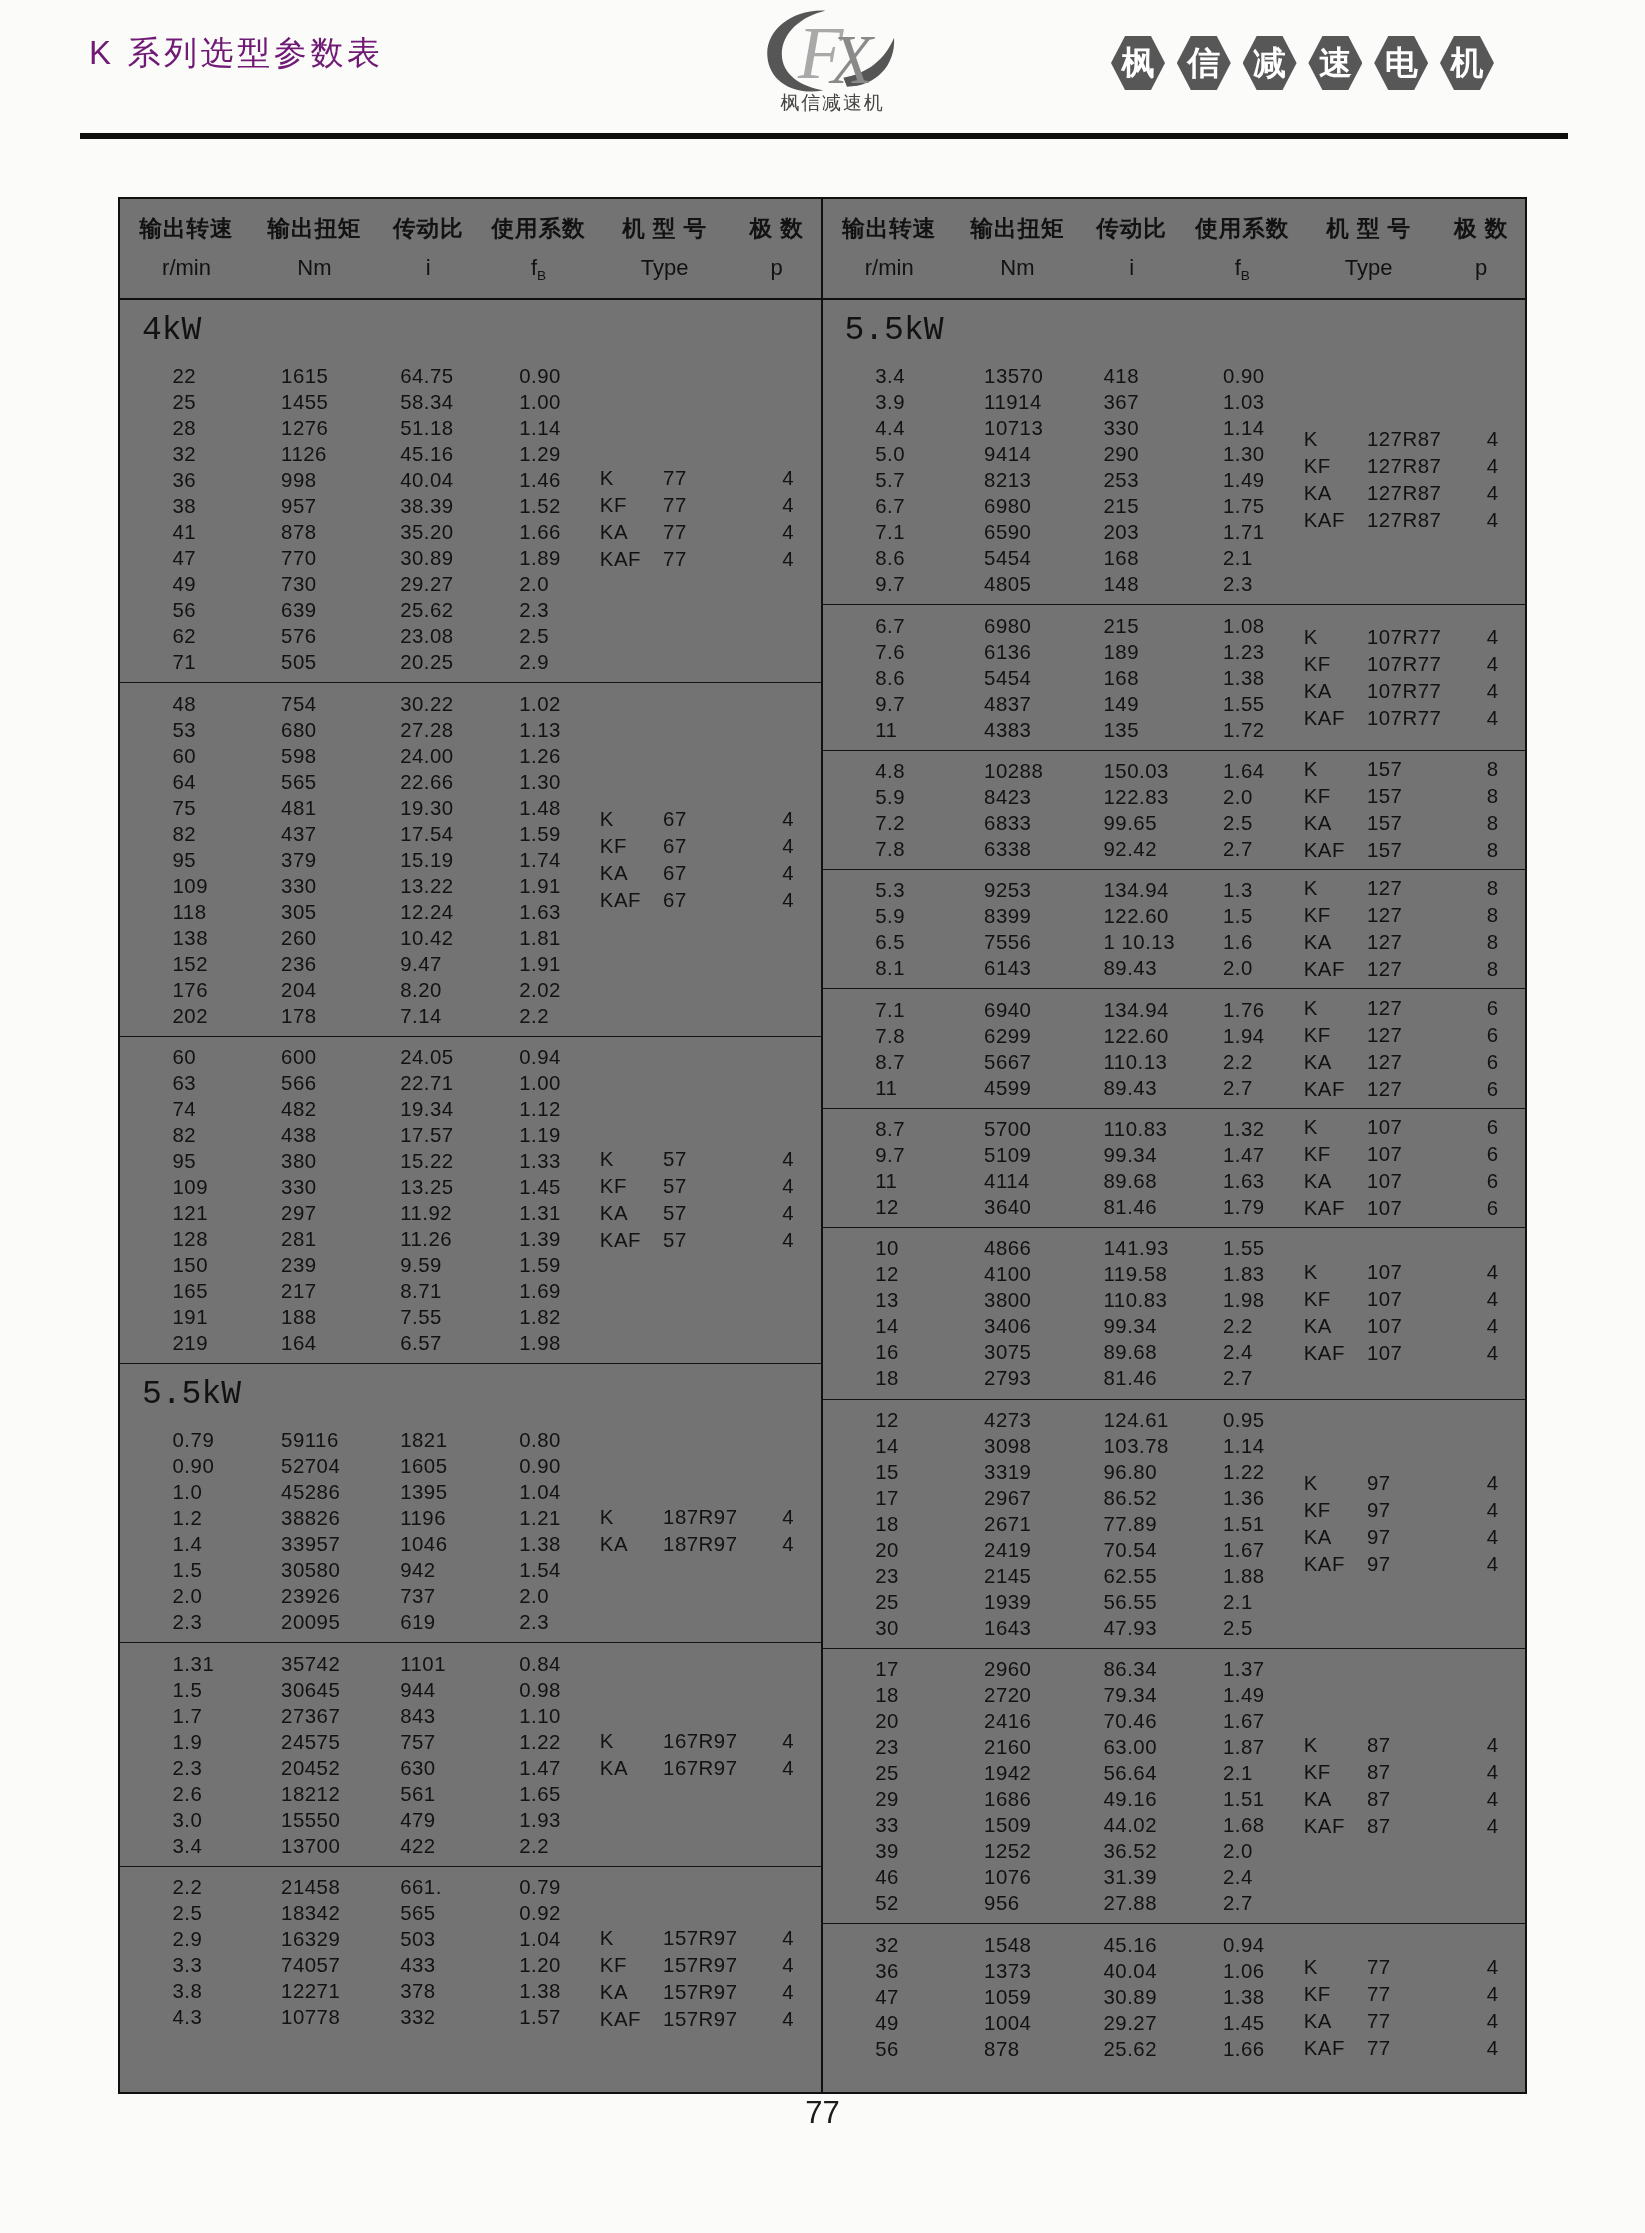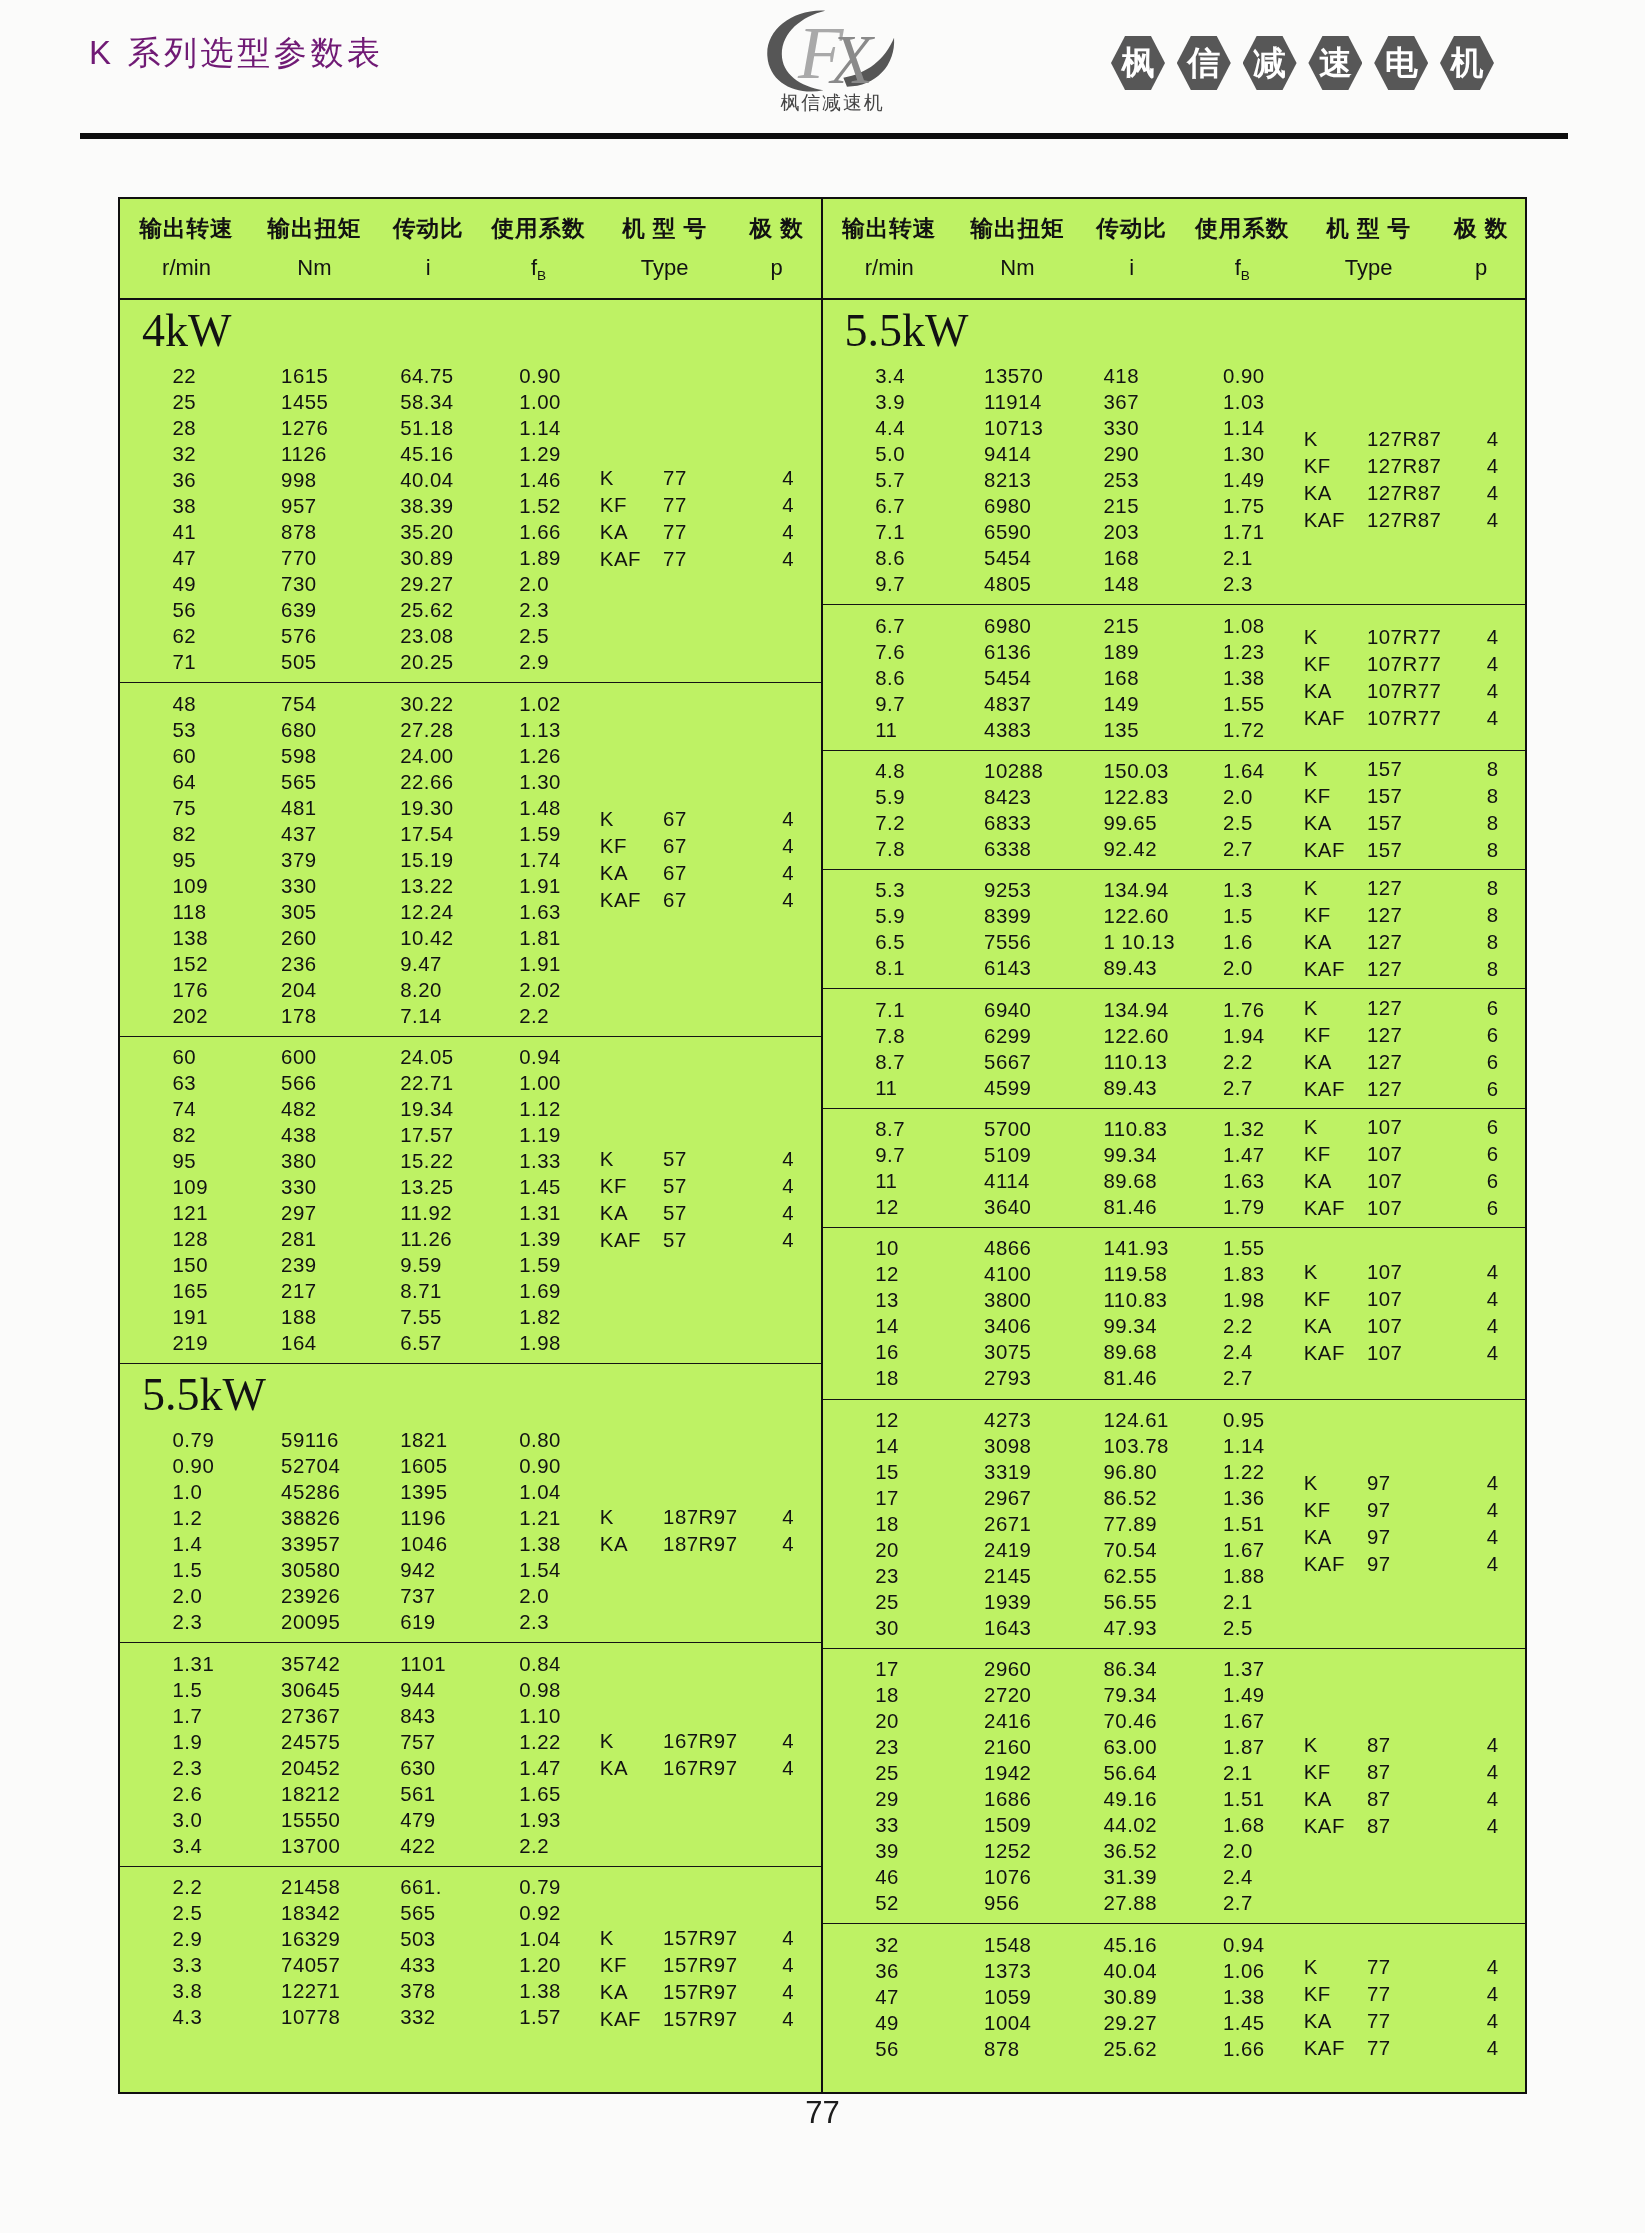--- a/index.html
+++ b/index.html
@@ -22,39 +22,39 @@
     width:54px;height:60px;background:#575757;color:#fff;
     clip-path:polygon(0% 50%,26% 5%,74% 5%,100% 50%,74% 95%,26% 95%);
     display:flex;align-items:center;justify-content:center;
     font-size:33px;font-weight:bold;
   }
   .header-rule{position:absolute;left:80px;top:133px;width:1488px;height:6.3px;background:#0d0d0d;}
 
   
   .param-table{
     position:absolute;left:118px;top:197px;width:1409px;height:1897px;
-    border:2.7px solid #101010;box-sizing:border-box;background:#bef264;
+    border:2.7px solid #101010;box-sizing:border-box;background:#737373;
     display:flex;
   }
   .half{width:50%;display:flex;flex-direction:column;box-sizing:border-box;overflow:hidden;}
   .half-left{border-right:2.7px solid #101010;}
 
   .col-header{
     flex:none;height:101px;border-bottom:2.7px solid #101010;box-sizing:border-box;
     display:flex;flex-direction:column;justify-content:space-evenly;padding:3.6px 0;
   }
   .ch-row{display:flex;}
   .ch-cell{text-align:center;}
   .ch-cn{font-weight:bold;font-size:22.6px;letter-spacing:0.9px;}
   .ch-en{font-size:22px;}
   .w1{width:19%;} .w2{width:17.5%;} .w3{width:15%;} .w4{width:16.5%;} .w5{width:19.5%;} .w6{width:12.5%;}
   sub{font-size:13.6px;}
 
   .section-label{
-    flex:none;font-family:Liberation Serif, serif;font-size:46px;
+    flex:none;font-family:Liberation Mono, monospace;font-size:33px;
     padding:7.2px 0 1.8px 22px;line-height:47px;
   }
   .block{position:relative;flex:none;padding:7.2px 0;}
   .sep{border-top:1.8px solid #141414;}
   .grow{flex-grow:1;}
 
   .drow{display:flex;line-height:26px;font-size:20.4px;letter-spacing:0.5px;}
   .d1{margin-left:7.5%;width:15.5%;}
   .d2{width:17%;}
   .d3{width:17%;}

